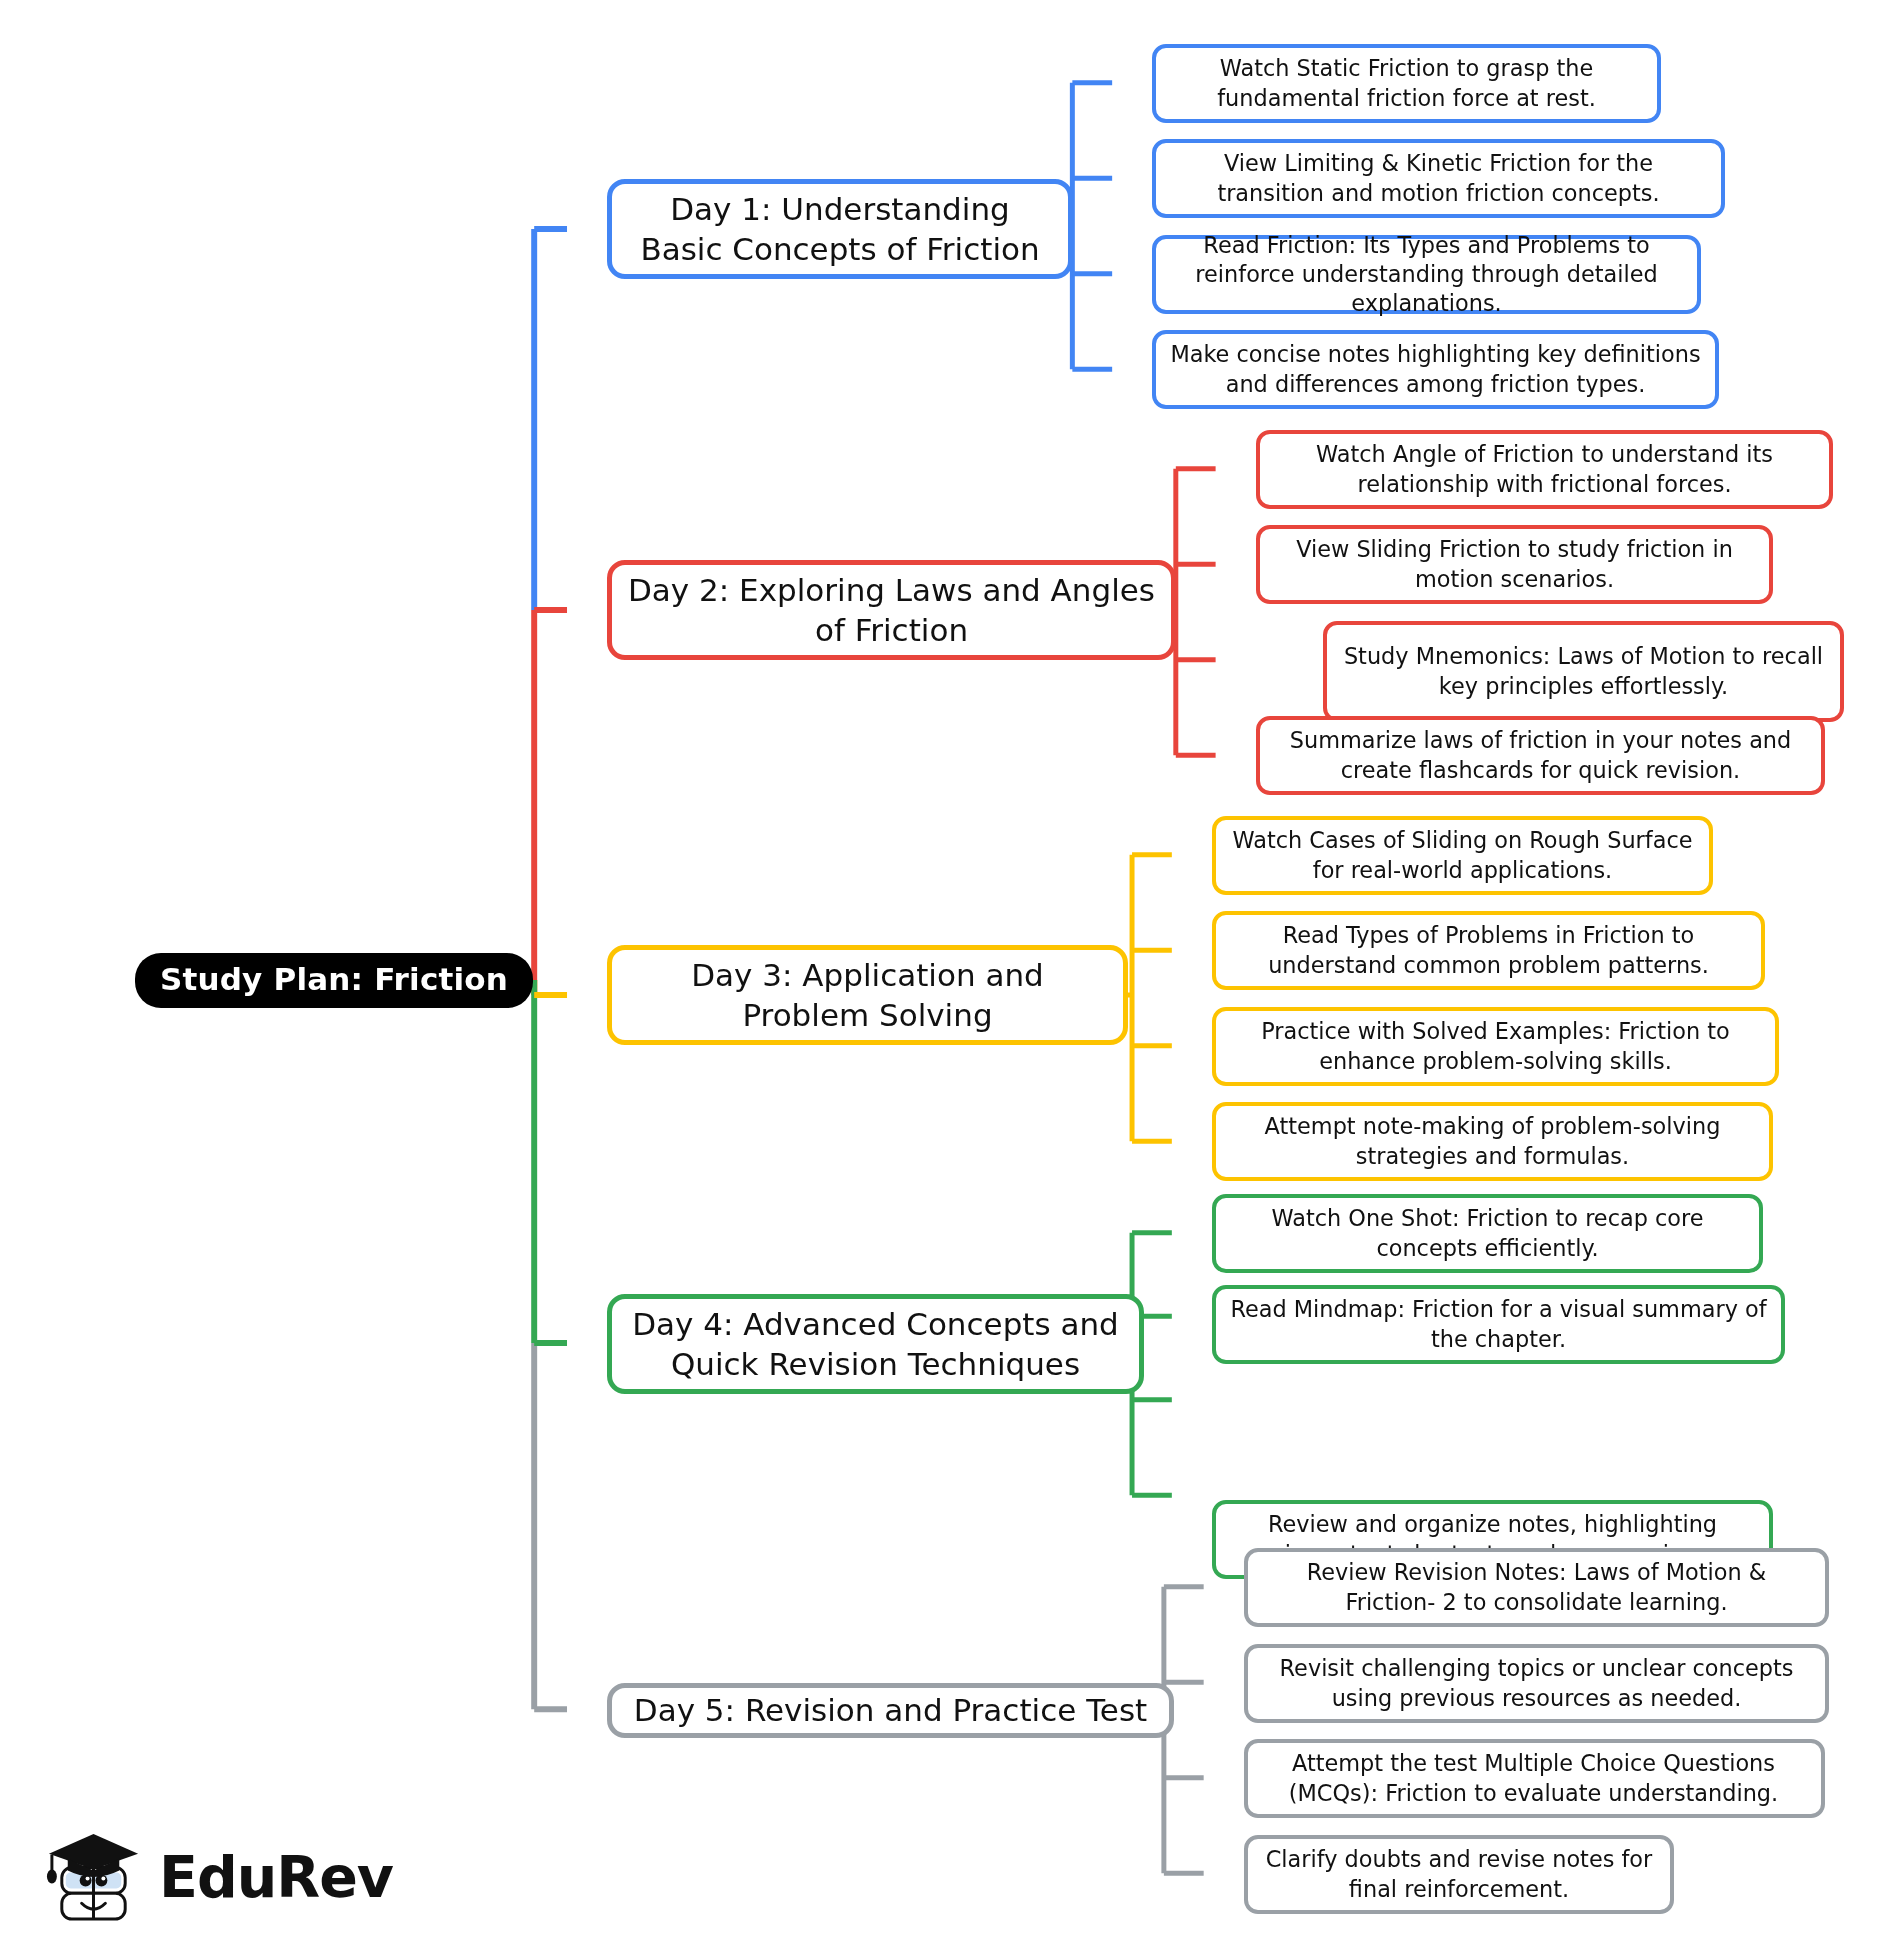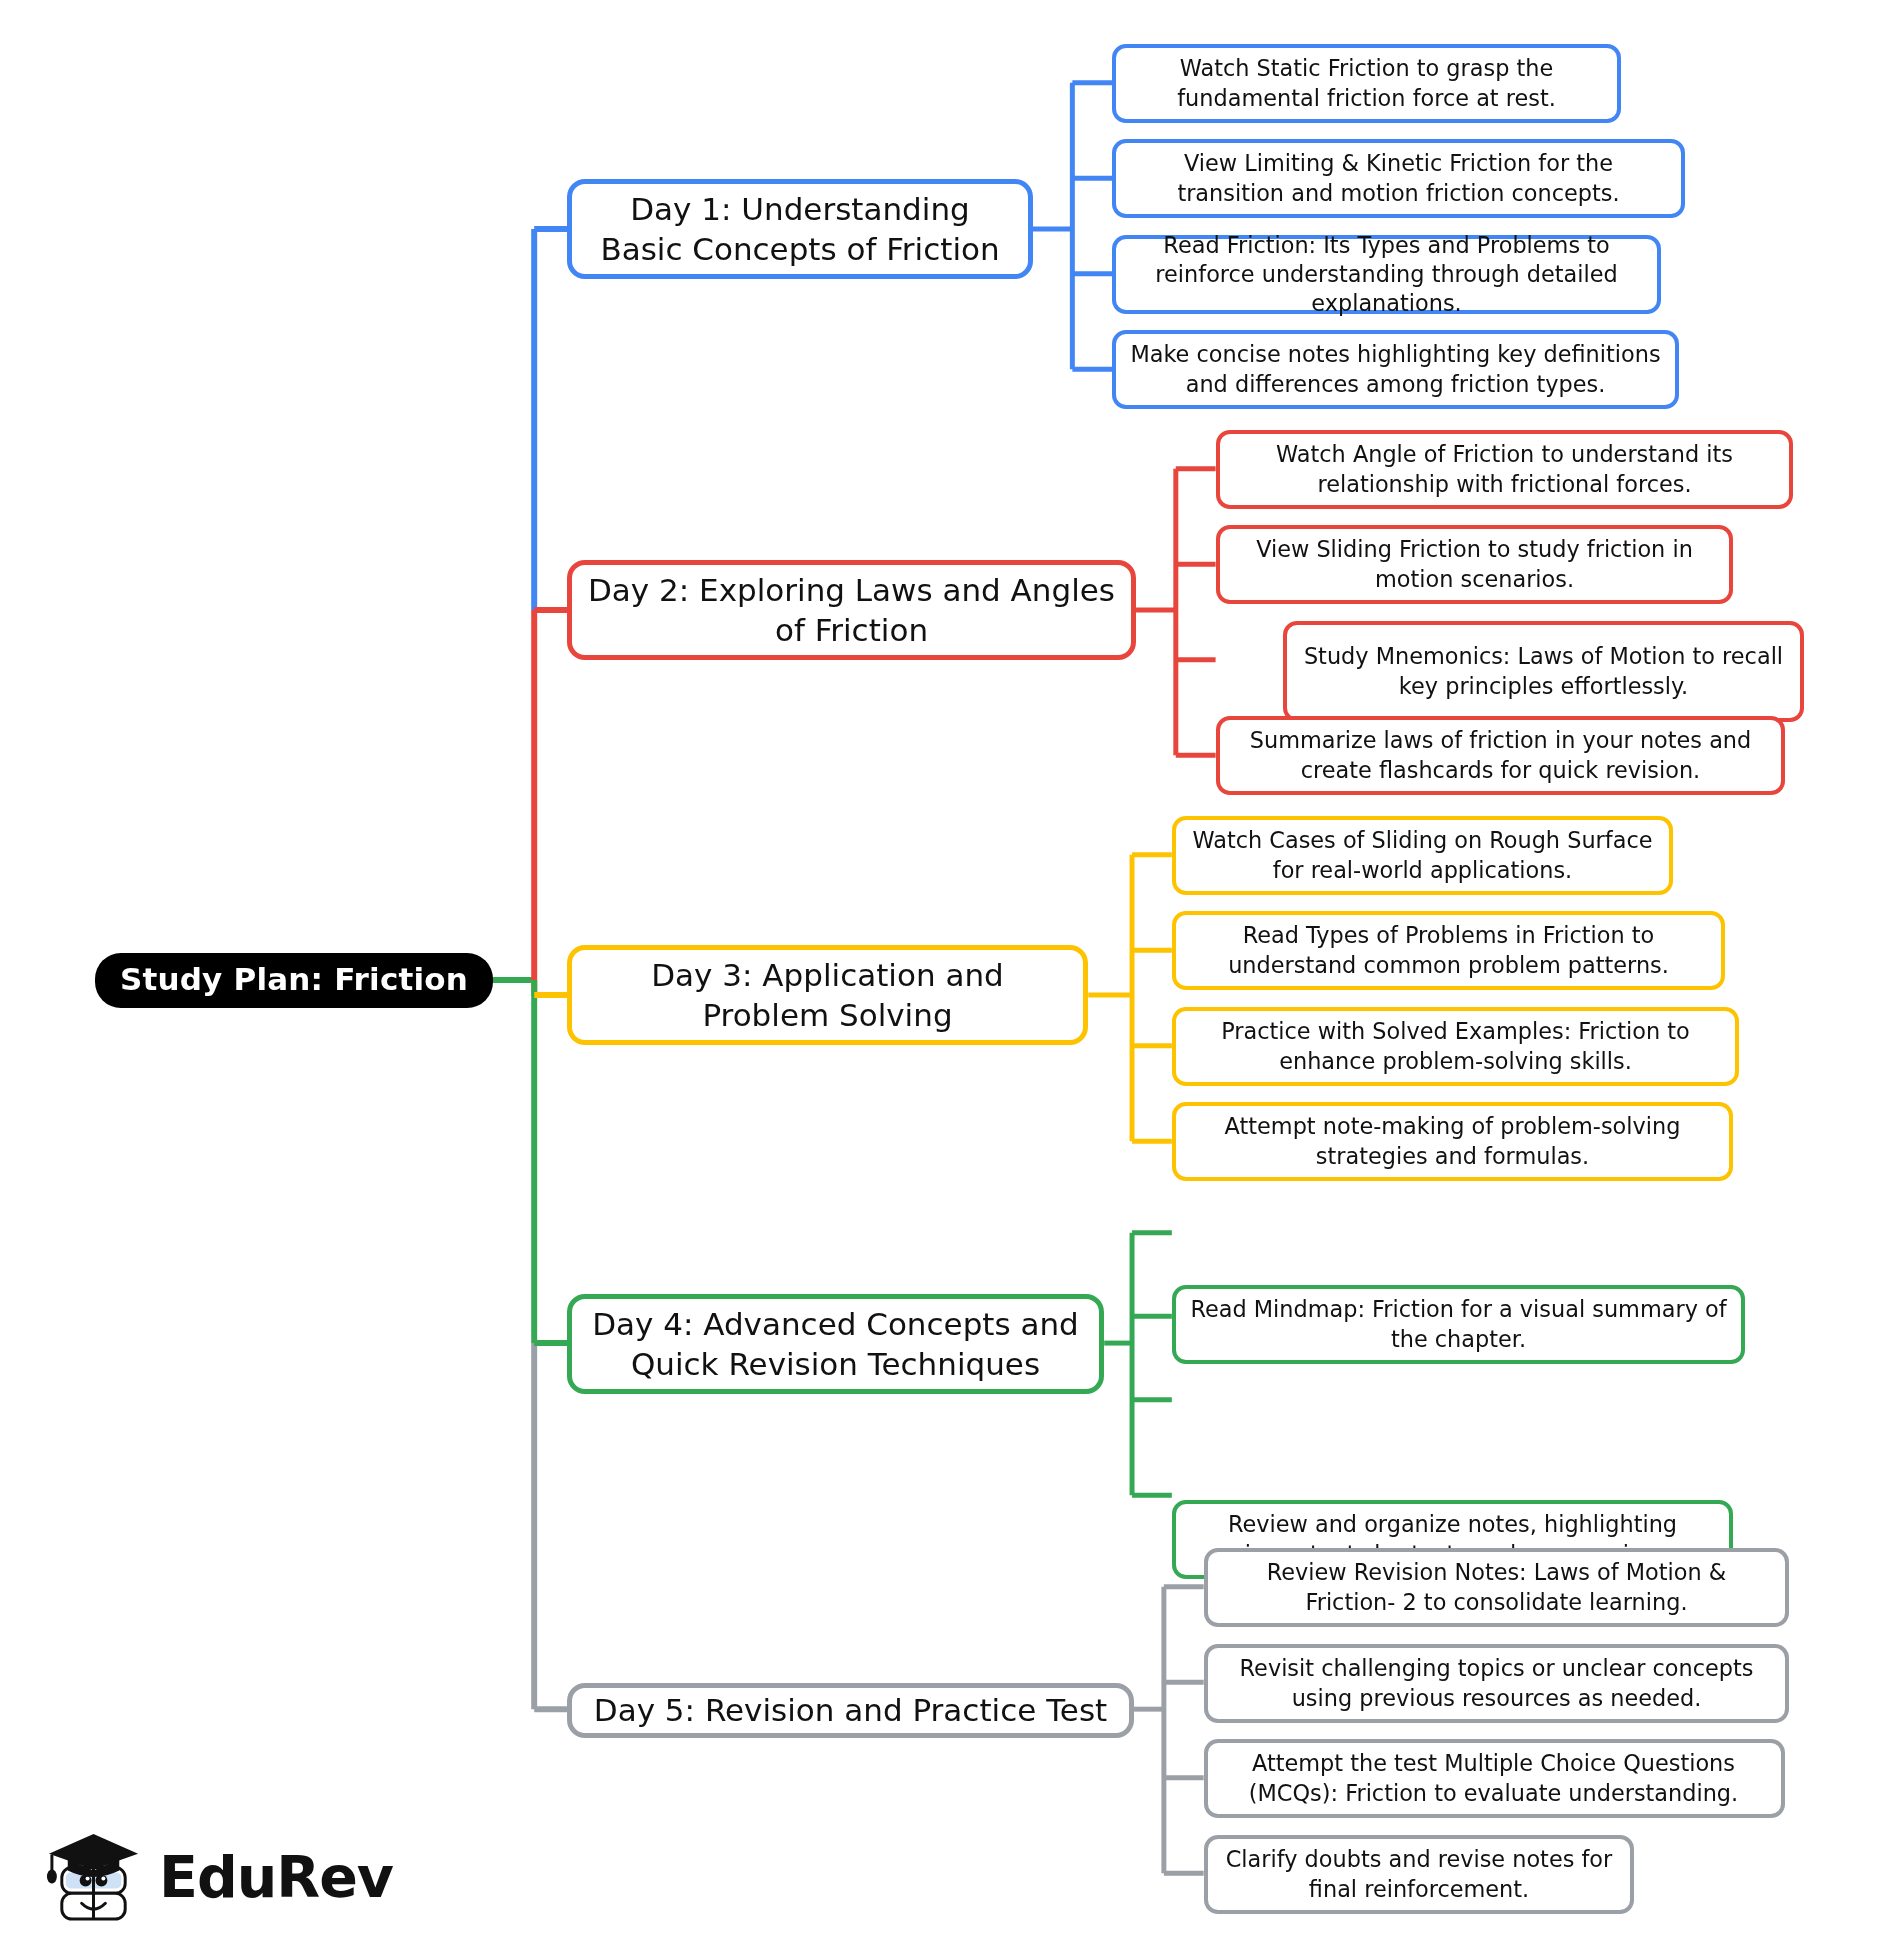--- a/index.html
+++ b/index.html
@@ -26,20 +26,21 @@
   .node {
     position: absolute;
     background: #ffffff;
     border-style: solid;
     display: flex;
     align-items: center;
     justify-content: center;
     text-align: center;
     color: #111111;
     line-height: 1.30;
+    margin-left: 40px;
   }
 
   .root-node {
     background: #000000;
     border: none;
     border-radius: 26px;
     color: #ffffff;
     font-weight: bold;
     font-size: 31px;
     letter-spacing: 0.2px;
@@ -183,20 +184,23 @@
     <span>Practice with Solved Examples: Friction to enhance problem-solving skills.</span>
   </div>
   <div class="node leaf-node" style="left:1172px; top:1102px; width:561px; height:79px; border-color:#fdc300;">
     <span>Attempt note-making of problem-solving strategies and formulas.</span>
   </div>
 
   <div class="node branch-node" style="left:567px; top:1294px; width:537px; height:100px; border-color:#34a853;">
     <span>Day 4: Advanced Concepts and Quick Revision Techniques</span>
   </div>
 
+  <div class="node leaf-node" style="left:1172px; top:1194px; width:551px; height:79px; border-color:#34a853;">
+    <span>Watch One Shot: Friction to recap core concepts efficiently.</span>
+  </div>
   <div class="node leaf-node" style="left:1172px; top:1290px; width:543px; height:55px; border-color:#34a853;">
     <span>Watch Short Trick: Friction for tips and shortcuts.</span>
   </div>
   <div class="node leaf-node" style="left:1172px; top:1285px; width:573px; height:79px; border-color:#34a853;">
     <span>Read Mindmap: Friction for a visual summary of the chapter.</span>
   </div>
   <div class="node leaf-node" style="left:1172px; top:1500px; width:561px; height:79px; border-color:#34a853;">
     <span>Review and organize notes, highlighting important shortcuts and mnemonics.</span>
   </div>
 

